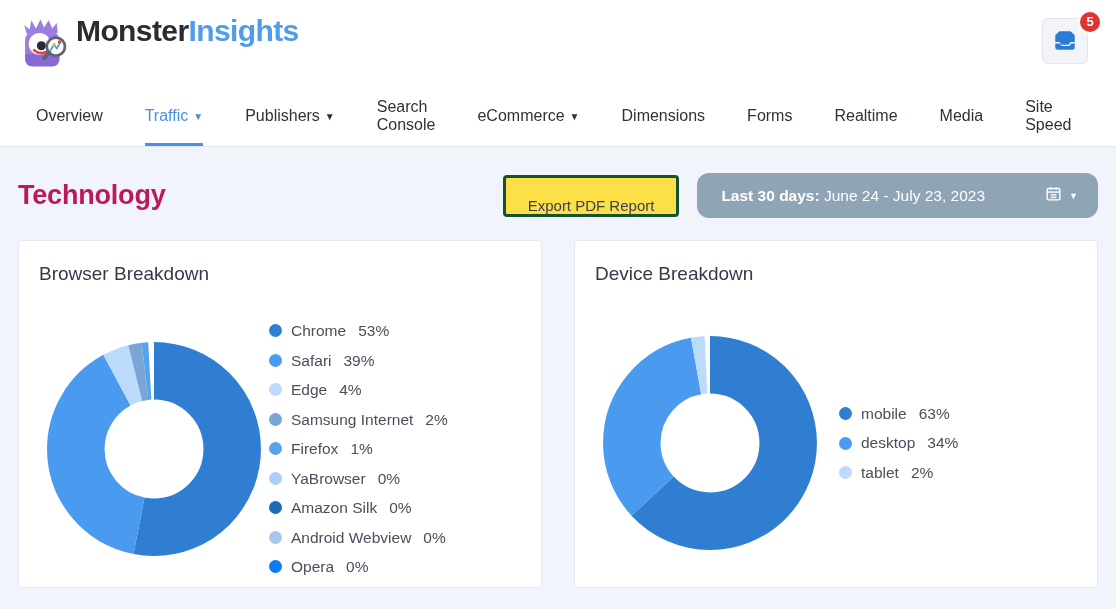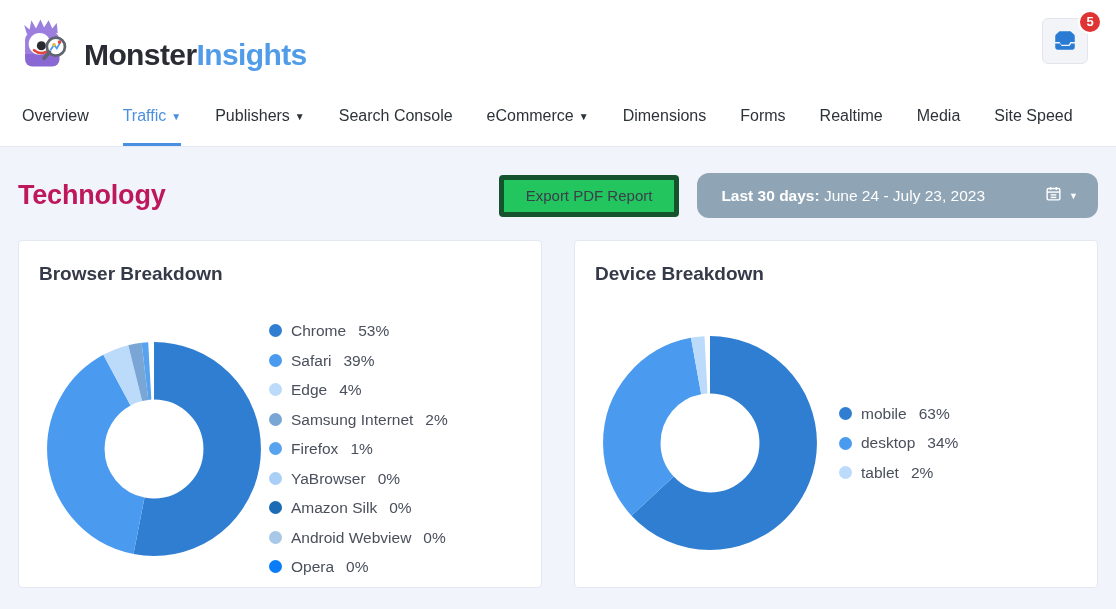--- a/index.html
+++ b/index.html
@@ -10,21 +10,21 @@
     overflow: hidden;
   }
 
   
   .header {
     height: 85px; background: #ffffff;
     display: flex; align-items: center; justify-content: space-between;
     padding: 0 18px 0 16px;
     position: relative;
   }
-  .brand { display: flex; align-items: flex-end; gap: 10px; }
+  .brand { display: flex; align-items: flex-start; gap: 2px; }
   .mascot { width: 58px; height: 58px; display: block; }
   .brand-text {
     font-size: 30px; font-weight: bold; letter-spacing: -0.6px;
     white-space: nowrap;
   }
   .brand-text .b1 { color: #2b2b33; }
   .brand-text .b2 { color: #509ce8; }
 
   .inbox-wrap { position: relative; width: 50px; height: 50px; margin-right: 6px; }
   .inbox-btn {
@@ -39,22 +39,22 @@
     background: #e03333; color: #fff;
     font-size: 13px; font-weight: bold;
     display: flex; align-items: center; justify-content: center;
     border: 2px solid #fff;
   }
 
   
   .nav {
     height: 62px; background: #fff;
     border-bottom: 1px solid #e4e8f2;
-    display: flex; align-items: stretch; padding: 0 18px;
-    gap: 0;
+    display: flex; align-items: stretch; padding: 0 32px;
+    gap: 8px;
   }
   .nav-item {
     display: flex; align-items: center; gap: 5px;
     padding: 0 17px; font-size: 16px; color: #2c3338;
     cursor: pointer; position: relative;
   }
   .nav-item:first-child { padding-left: 4px; }
   .nav-item.active { color: #4a90e2; }
   .nav-item.active::after {
     content: ""; position: absolute; left: 17px; right: 17px; bottom: 0;
@@ -63,24 +63,24 @@
   .chev { font-size: 10px; line-height: 1; transform: translateY(1px); }
 
   
   .page-head {
     display: flex; align-items: center; justify-content: space-between;
     padding: 26px 18px 0 18px;
   }
   .page-title { font-size: 27px; font-weight: bold; color: #be185d; letter-spacing: -0.2px; }
   .head-actions { display: flex; align-items: center; gap: 18px; }
   .btn-export {
-    background: #22c55e; border: 5px solid #14532d;
+    background: #fde047; border: 3px solid #14532d;
     color: #3a3f4b; font-size: 15px;
     padding: 0 22px; height: 42px; border-radius: 4px;
-    display: flex; align-items: center; cursor: pointer;
+    display: flex; align-items: flex-end; cursor: pointer;
   }
   .btn-range {
     background: #8fa5b6; color: #fff; border: none;
     height: 45px; border-radius: 12px;
     display: flex; align-items: center; gap: 60px;
     padding: 0 20px 0 24px; font-size: 15.5px; cursor: pointer;
   }
   .btn-range .rlabel { white-space: nowrap; }
   .btn-range .rlabel b { font-weight: bold; }
   .btn-range .ricons { display: flex; align-items: center; gap: 7px; }
@@ -91,21 +91,21 @@
     display: flex; gap: 32px; padding: 22px 18px 0 18px;
     align-items: flex-start;
   }
   .card {
     background: #fff; border: 1px solid #e3e8f3; border-radius: 4px;
     flex: 1 1 0; min-width: 0;
     padding: 22px 20px 26px 20px;
     height: 348px;
   }
   .card-title {
-    font-size: 19px; font-weight: bold; color: #343a47;
+    font-size: 19px; font-weight: normal; color: #343a47;
     margin-bottom: 8px;
   }
   .card-body { display: flex; align-items: center; margin-top: 38px; }
   .donut-wrap { flex: 0 0 auto; padding-top: 4px; }
   .legend { flex: 1 1 auto; }
   .legend.center { display: flex; flex-direction: column; justify-content: center; height: 240px; padding-left: 14px; }
   .legend-row {
     display: flex; align-items: center;
     font-size: 15.5px; color: #4a4f5c;
     line-height: 1;

